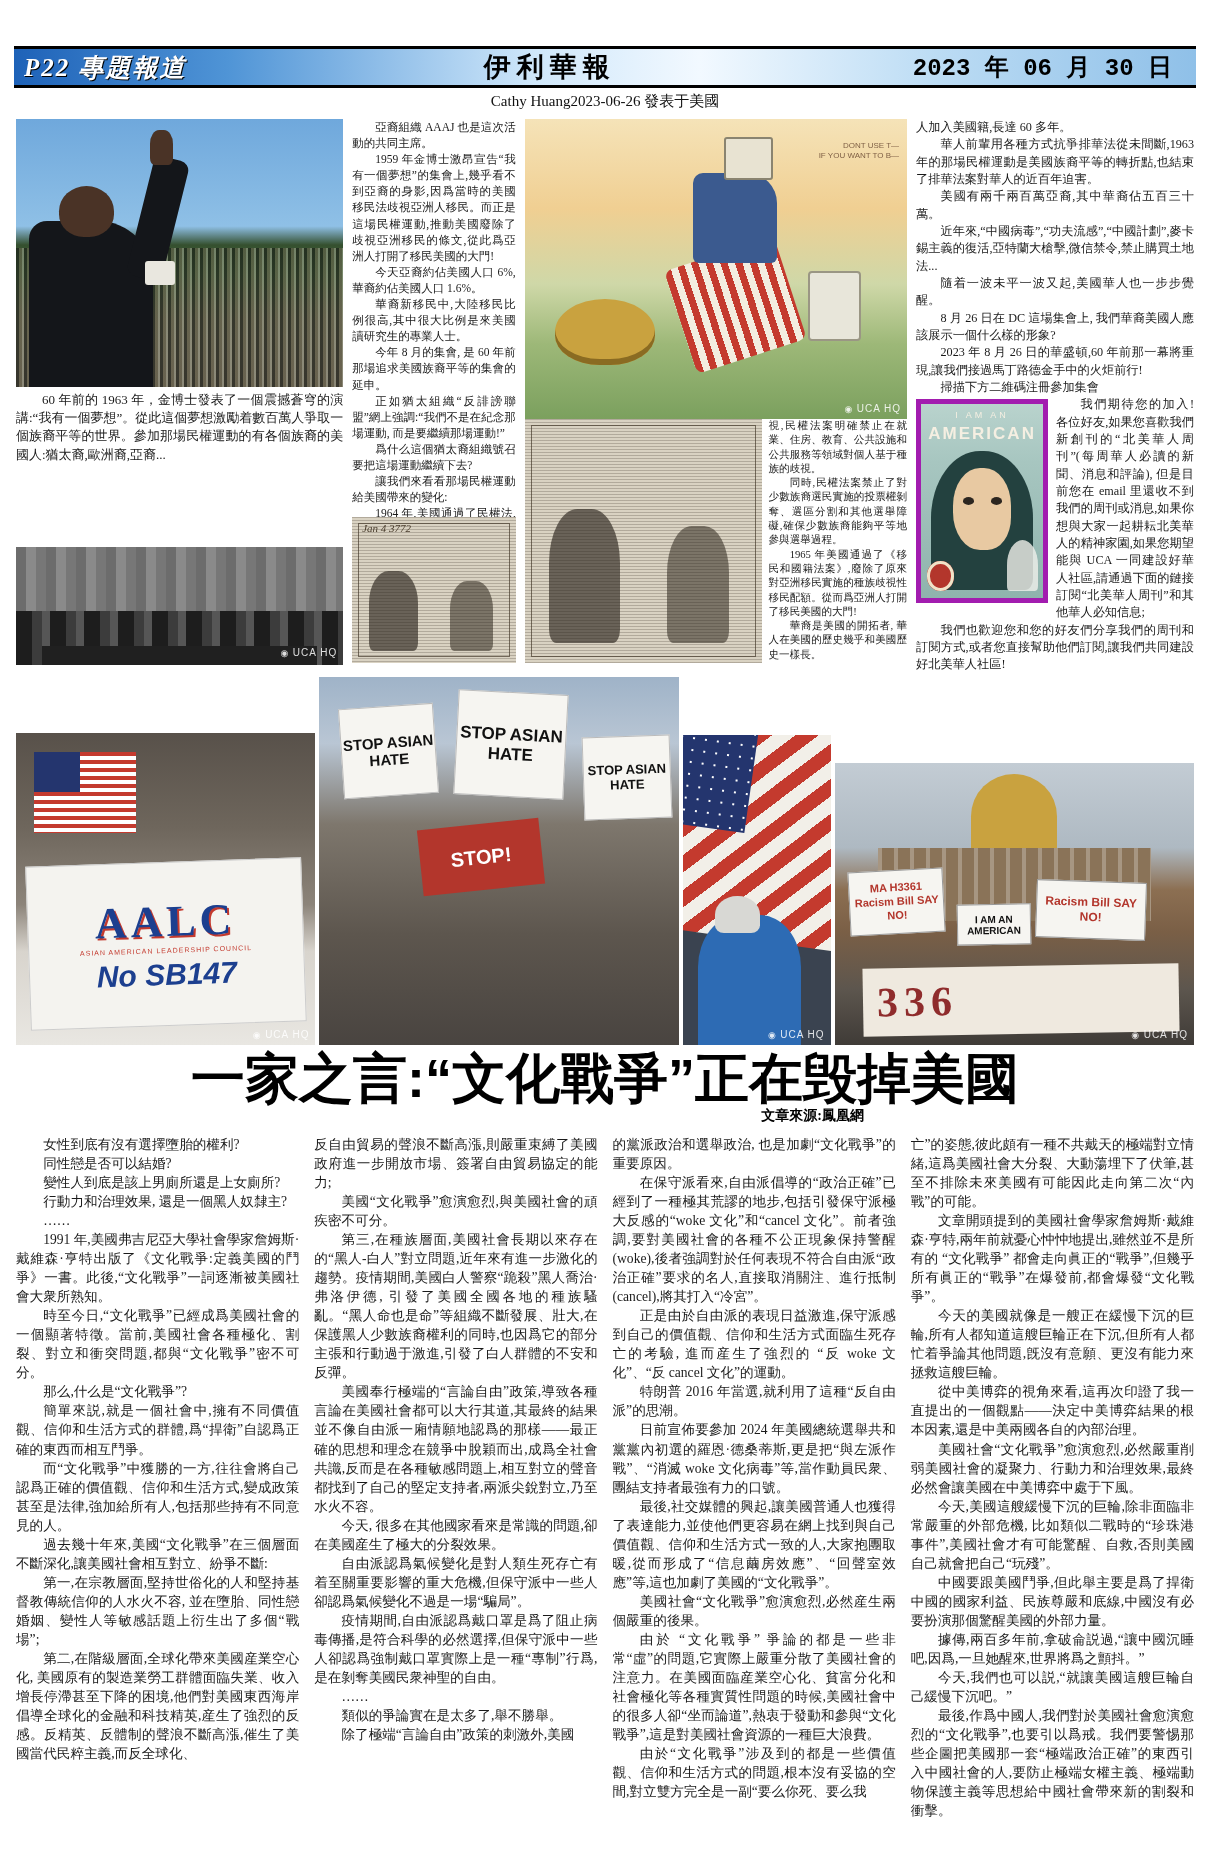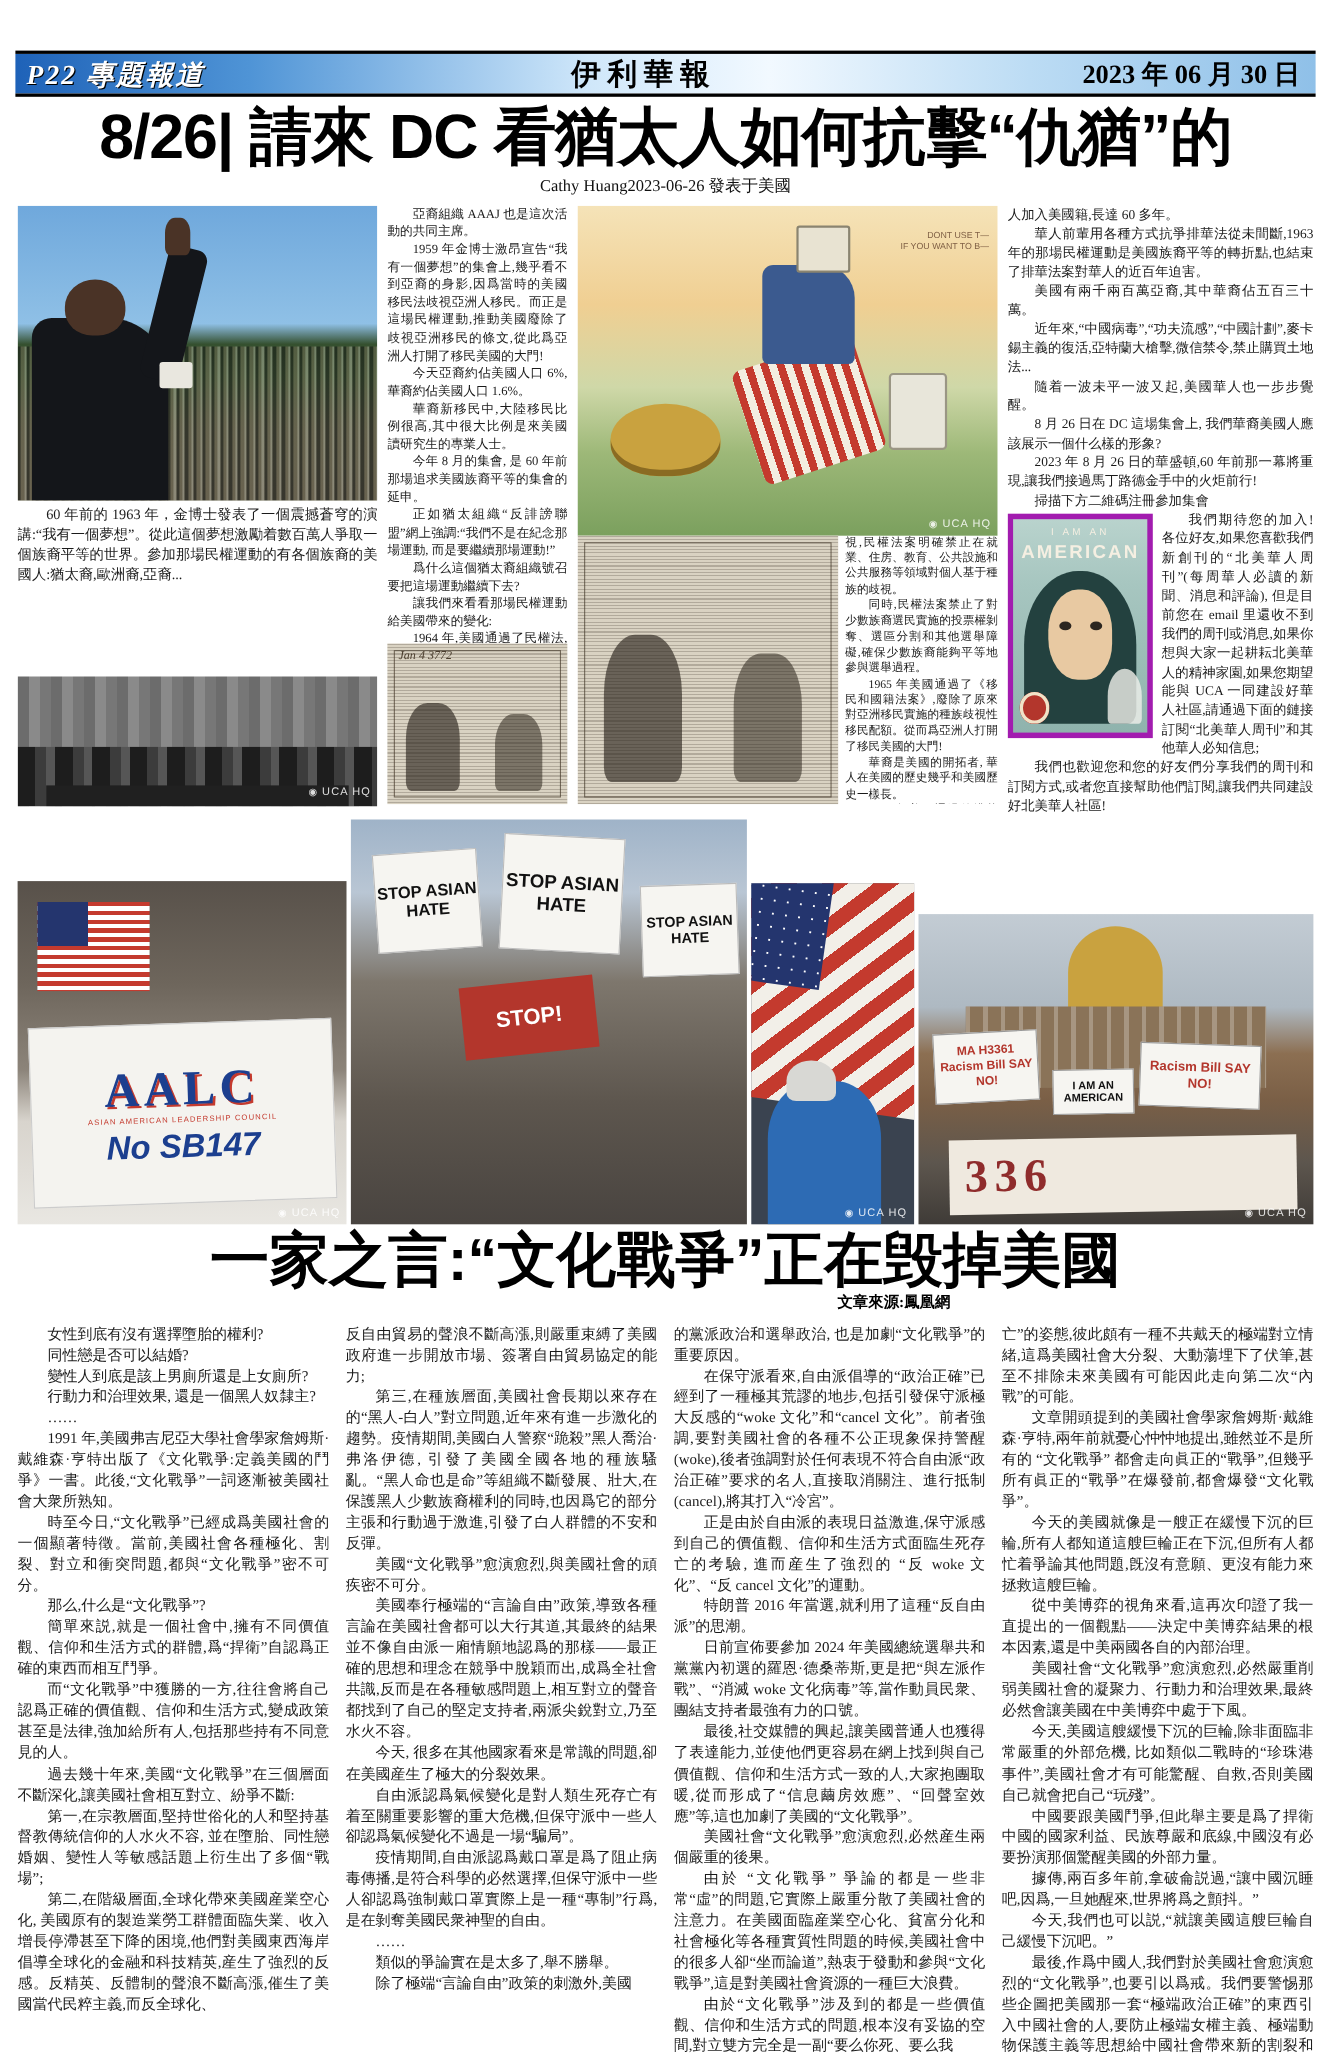--- a/index.html
+++ b/index.html
@@ -9,22 +9,22 @@
 
   
   .masthead{position:relative;margin:46px 14px 0 14px;height:36px;
     background:linear-gradient(90deg,#1e62b8 0%,#4f94d6 18%,#cfe7fa 44%,#f2f9ff 58%,#bcdcf4 78%,#8fc0e8 100%);
     border-top:3px solid #000;border-bottom:3px solid #000;
     display:flex;align-items:center;justify-content:space-between;}
   .mast-left{font-style:italic;font-weight:bold;color:#fff;font-size:25px;padding-left:10px;
     text-shadow:1px 1px 0 #000;letter-spacing:2px;}
   .mast-center{font-weight:900;font-size:27px;color:#000;letter-spacing:6px;
     font-family:"Liberation Sans","DejaVu Sans",sans-serif;}
-  .mast-right{font-weight:900;font-size:24px;color:#000;padding-right:14px;
-    font-family:Liberation Serif, serif;}
+  .mast-right{font-weight:900;font-size:24px;color:#000;padding-right:24px;
+    font-family:Liberation Mono, monospace;}
 
   
   .headline1{margin-top:8px;text-align:center;font-weight:900;font-size:57px;line-height:1.05;
     font-family:"Liberation Sans","DejaVu Sans",sans-serif;letter-spacing:-1px;color:#000;}
   .byline{text-align:center;font-size:15px;margin:4px 0 8px 0;color:#111;}
   .headline2{text-align:center;font-weight:900;font-size:54px;line-height:1.0;margin-top:6px;
     font-family:"Liberation Sans","DejaVu Sans",sans-serif;color:#000;}
   .source-line{text-align:right;font-weight:bold;font-size:14px;margin:2px 330px 6px 0;color:#000;}
 
   
@@ -151,21 +151,20 @@
 <div class="page">
 
   <div class="masthead">
     <span class="mast-left">P22 專題報道</span>
     <span class="mast-center">伊利華報</span>
     <span class="mast-right">2023 年 06 月 30 日</span>
   </div>
 
   <div class="inner">
 
-    <div class="headline1">8/26| 請來 DC 看猶太人如何抗擊“仇猶”的</div>
     <div class="byline">Cathy Huang2023-06-26 發表于美國</div>
 
     <div class="top-section">
 
       <div class="col col-a">
         <div class="img img-mlk">
           <div class="mlk-crowd"></div>
           <div class="mlk-figure"></div>
           <div class="mlk-head"></div>
           <div class="mlk-arm"></div>
@@ -312,22 +311,22 @@
           <p class="para">時至今日,“文化戰爭”已經成爲美國社會的一個顯著特徵。當前,美國社會各種極化、割裂、對立和衝突問題,都與“文化戰爭”密不可分。</p>
           <p class="para">那么,什么是“文化戰爭”?</p>
           <p class="para">簡單來説,就是一個社會中,擁有不同價值觀、信仰和生活方式的群體,爲“捍衛”自認爲正確的東西而相互鬥爭。</p>
           <p class="para">而“文化戰爭”中獲勝的一方,往往會將自己認爲正確的價值觀、信仰和生活方式,變成政策甚至是法律,強加給所有人,包括那些持有不同意見的人。</p>
           <p class="para">過去幾十年來,美國“文化戰爭”在三個層面不斷深化,讓美國社會相互對立、紛爭不斷:</p>
           <p class="para">第一,在宗教層面,堅持世俗化的人和堅持基督教傳統信仰的人水火不容, 並在墮胎、同性戀婚姻、變性人等敏感話題上衍生出了多個“戰場”;</p>
           <p class="para">第二,在階級層面,全球化帶來美國産業空心化, 美國原有的製造業勞工群體面臨失業、收入增長停滯甚至下降的困境,他們對美國東西海岸倡導全球化的金融和科技精英,産生了強烈的反感。反精英、反體制的聲浪不斷高漲,催生了美國當代民粹主義,而反全球化、</p>
         </div>
       <div class="bcol plist cont">
           <p class="para">反自由貿易的聲浪不斷高漲,則嚴重束縛了美國政府進一步開放市場、簽署自由貿易協定的能力;</p>
+          <p class="para">美國“文化戰爭”愈演愈烈,與美國社會的頑疾密不可分。</p>
           <p class="para">第三,在種族層面,美國社會長期以來存在的“黑人-白人”對立問題,近年來有進一步激化的趨勢。疫情期間,美國白人警察“跪殺”黑人喬治·弗洛伊德, 引發了美國全國各地的種族騷亂。“黑人命也是命”等組織不斷發展、壯大,在保護黑人少數族裔權利的同時,也因爲它的部分主張和行動過于激進,引發了白人群體的不安和反彈。</p>
-          <p class="para">美國“文化戰爭”愈演愈烈,與美國社會的頑疾密不可分。</p>
           <p class="para">美國奉行極端的“言論自由”政策,導致各種言論在美國社會都可以大行其道,其最終的結果並不像自由派一廂情願地認爲的那樣——最正確的思想和理念在競爭中脫穎而出,成爲全社會共識,反而是在各種敏感問題上,相互對立的聲音都找到了自己的堅定支持者,兩派尖銳對立,乃至水火不容。</p>
           <p class="para">今天, 很多在其他國家看來是常識的問題,卻在美國産生了極大的分裂效果。</p>
           <p class="para">自由派認爲氣候變化是對人類生死存亡有着至關重要影響的重大危機,但保守派中一些人卻認爲氣候變化不過是一場“騙局”。</p>
           <p class="para">疫情期間,自由派認爲戴口罩是爲了阻止病毒傳播,是符合科學的必然選擇,但保守派中一些人卻認爲強制戴口罩實際上是一種“專制”行爲,是在剝奪美國民衆神聖的自由。</p>
           <p class="para">……</p>
           <p class="para">類似的爭論實在是太多了,舉不勝舉。</p>
           <p class="para">除了極端“言論自由”政策的刺激外,美國</p>
         </div>
       <div class="bcol plist cont">
           <p class="para">的黨派政治和選舉政治, 也是加劇“文化戰爭”的重要原因。</p>

